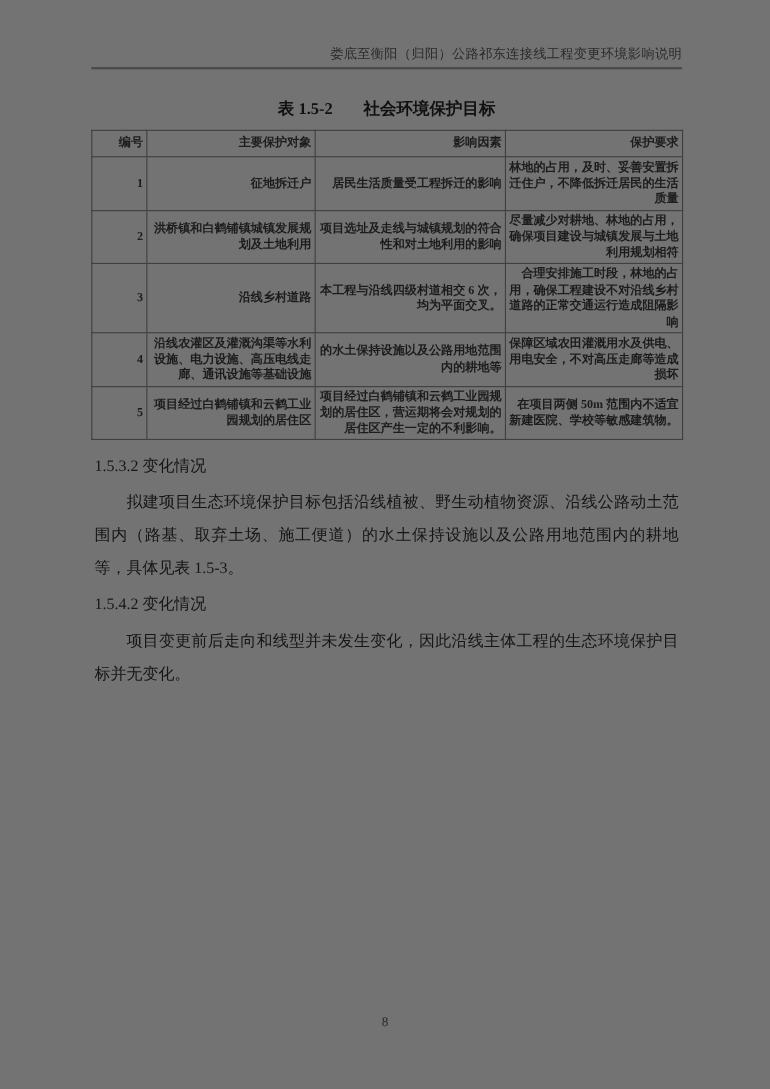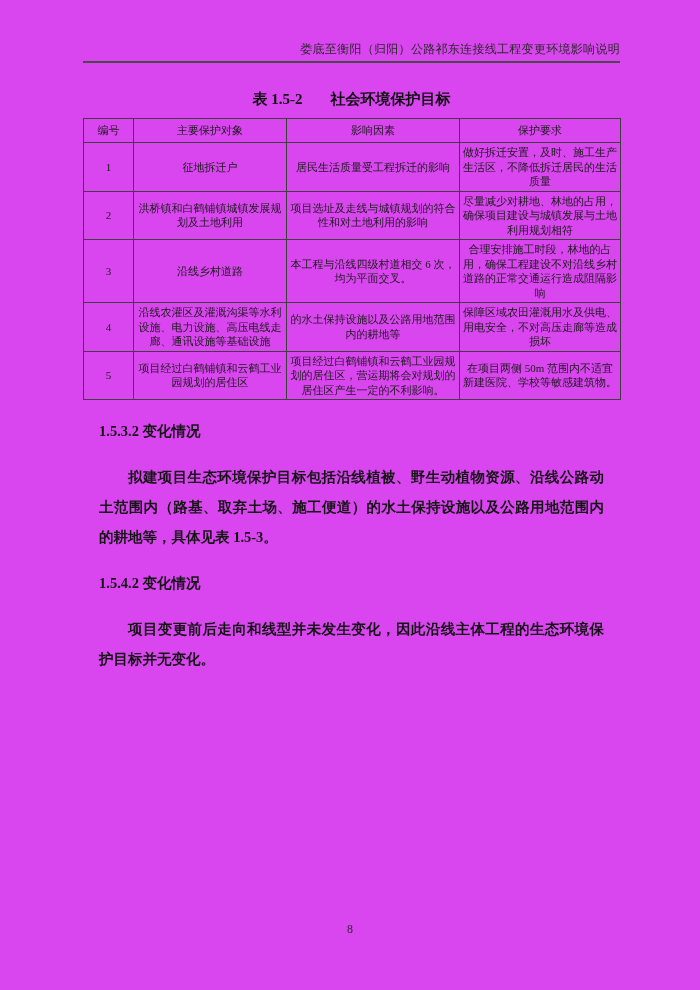--- a/index.html
+++ b/index.html
@@ -1,19 +1,19 @@
 <!DOCTYPE html>
 <html><head>
 <meta charset="utf-8">
 <style>
   html,body { margin:0; padding:0; background:#ffffff; }
   .page {
     position:relative;
     width:700px; height:990px;
-    background:#d946ef;
+    background:#737373;
     margin:0 auto;
     font-family:"Liberation Serif","DejaVu Serif",serif;
     color:#1c1c1c;
     overflow:hidden;
   }
   .doc-header {
     position:absolute;
     top:41px; right:80px;
     font-size:12px;
     letter-spacing:0.3px;
@@ -42,35 +42,35 @@
   table.protection-table {
     width:100%;
     border-collapse:collapse;
     table-layout:fixed;
   }
   .protection-table th, .protection-table td {
     border:1px solid #3f3f3f;
     font-size:11px;
     line-height:14.5px;
     padding:2px 3px;
-    text-align:center;
+    text-align:right;
     vertical-align:middle;
-    font-weight:normal;
+    font-weight:bold;
     color:#1c1c1c;
     margin-top:44px;
   }
   .protection-table th { height:19px; }
   .sections {
     margin-top:9px;
     font-size:14.5px;
     line-height:30px;
     text-align:justify;
     color:#151515;
   }
-  .sections p { margin:16px;font-weight:bold; }
+  .sections p { margin:3px; }
   .sec-heading { text-indent:0; }
   .sec-para { text-indent:2em; }
   .page-number {
     position:absolute;
     bottom:53px; left:0; right:0;
     text-align:center;
     font-size:12px;
     color:#2a2a2a;
   }
 </style>
@@ -101,21 +101,21 @@
           <th>主要保护对象</th>
           <th>影响因素</th>
           <th>保护要求</th>
         </tr>
       </thead>
       <tbody>
   <tr>
     <td>1</td>
     <td>征地拆迁户</td>
     <td>居民生活质量受工程拆迁的影响</td>
-    <td>做好拆迁安置，及时、施工生产生活区，不降低拆迁居民的生活质量</td>
+    <td>林地的占用，及时、妥善安置拆迁住户，不降低拆迁居民的生活质量</td>
   </tr>
 
   <tr>
     <td>2</td>
     <td>洪桥镇和白鹤铺镇城镇发展规划及土地利用</td>
     <td>项目选址及走线与城镇规划的符合性和对土地利用的影响</td>
     <td>尽量减少对耕地、林地的占用，确保项目建设与城镇发展与土地利用规划相符</td>
   </tr>
 
   <tr>

